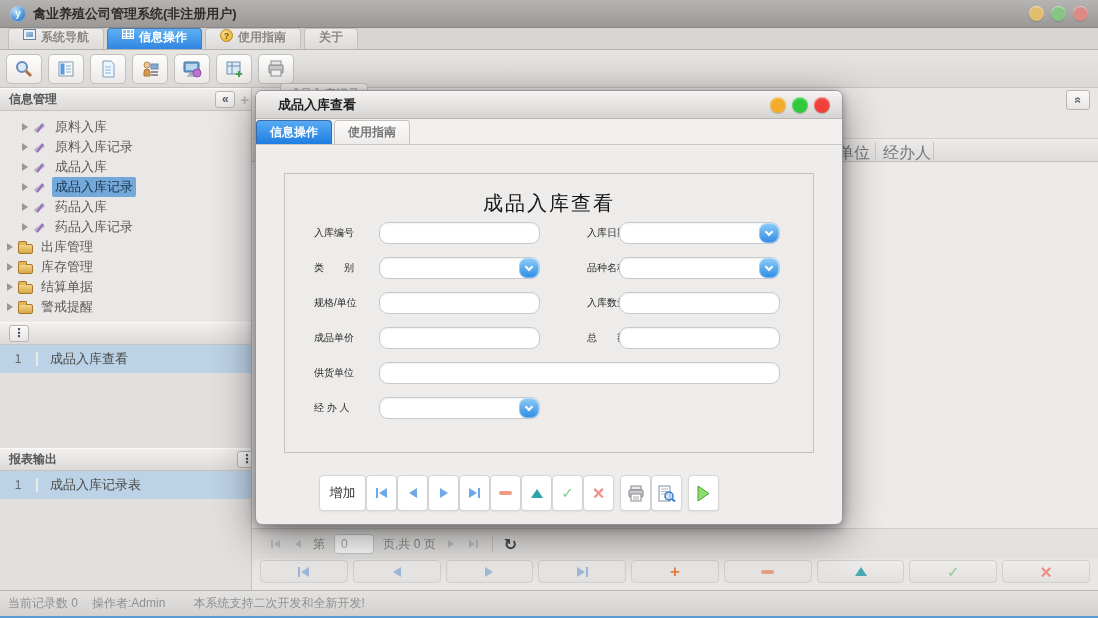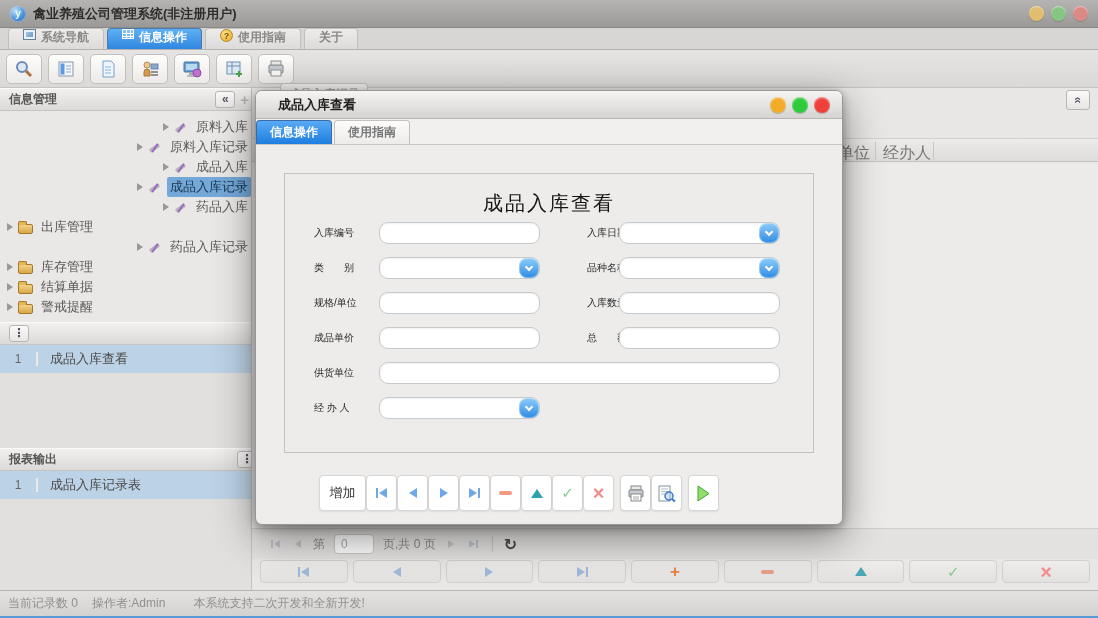--- a/index.html
+++ b/index.html
@@ -47,21 +47,21 @@
   
   .sidebar { width:252px; background:#e8e6e4; border-right:1px solid #c4c2c0; display:flex; flex-direction:column; overflow:hidden; }
   .p-header { height:23px; background:linear-gradient(#f2f0ee,#dcdad8); border-top:1px solid #fbfaf9;
               border-bottom:1px solid #c6c4c2; display:flex; align-items:center; padding:0 6px 0 9px; gap:5px; }
   .p-header .ph-label { flex:1; font-size:12px; font-weight:bold; color:#555; }
   .sq-btn { width:20px; height:17px; background:linear-gradient(#fcfaf8,#e8e6e4); border:1px solid #b8b6b4;
             border-radius:3px; font-size:12px; line-height:14px; color:#556; text-align:center; font-weight:bold; }
   .ph-plus { font-size:15px; font-weight:bold; color:#b2b0ae; margin-right:-4px; }
   .tree { height:211px; padding-top:6px; background:#eae8e6; }
   .titem { height:20px; display:flex; align-items:center; gap:5px; font-size:13px; color:#5a5856; }
-  .titem.lvl2 { padding-left:15px;justify-content:flex-end; } .titem.lvl1 { padding-left:7px; }
+  .titem.lvl2 { padding-left:22px; } .titem.lvl1 { padding-left:7px; }
   .titem .tlabel { padding:1px 3px; border-radius:2px; }
   .titem .tlabel.sel { background:#74a8d8; color:#17344f; }
   .arr { width:0; height:0; border-top:4px solid transparent; border-bottom:4px solid transparent; border-left:6px solid #9a9896; }
   .ico-tool { position:relative; width:14px; height:13px; }
   .ico-tool::before { content:""; position:absolute; left:1px; top:5px; width:11px; height:4px; background:#b6b4ba; border-radius:1px; transform:rotate(-35deg); }
   .ico-tool::after { content:""; position:absolute; left:6px; top:2px; width:2px; height:10px; background:#9a6ac8; transform:rotate(35deg); }
   .ico-folder { position:relative; width:15px; height:10px; margin-top:3px; background:linear-gradient(#f2d488,#d8a848);
                 border:1px solid #a87828; border-radius:2px; }
   .ico-folder::before { content:""; position:absolute; top:-4px; left:-1px; width:7px; height:3px; background:#e0b858;
                 border:1px solid #a87828; border-bottom:none; border-radius:2px 2px 0 0; }
@@ -277,29 +277,29 @@
         <div class="titem lvl2">
             <span class="arr"></span>
             <span class="ico-tool"></span>
             <span class="tlabel sel">成品入库记录</span>
           </div>
         <div class="titem lvl2">
             <span class="arr"></span>
             <span class="ico-tool"></span>
             <span class="tlabel">药品入库</span>
           </div>
+        <div class="titem lvl2">
+            <span class="arr"></span>
+            <span class="ico-tool"></span>
+            <span class="tlabel">药品入库记录</span>
+          </div>
         <div class="titem lvl1">
             <span class="arr"></span>
             <span class="ico-folder"></span>
             <span class="tlabel">出库管理</span>
-          </div>
-        <div class="titem lvl2">
-            <span class="arr"></span>
-            <span class="ico-tool"></span>
-            <span class="tlabel">药品入库记录</span>
           </div>
         <div class="titem lvl1">
             <span class="arr"></span>
             <span class="ico-folder"></span>
             <span class="tlabel">库存管理</span>
           </div>
         <div class="titem lvl1">
             <span class="arr"></span>
             <span class="ico-folder"></span>
             <span class="tlabel">结算单据</span>

